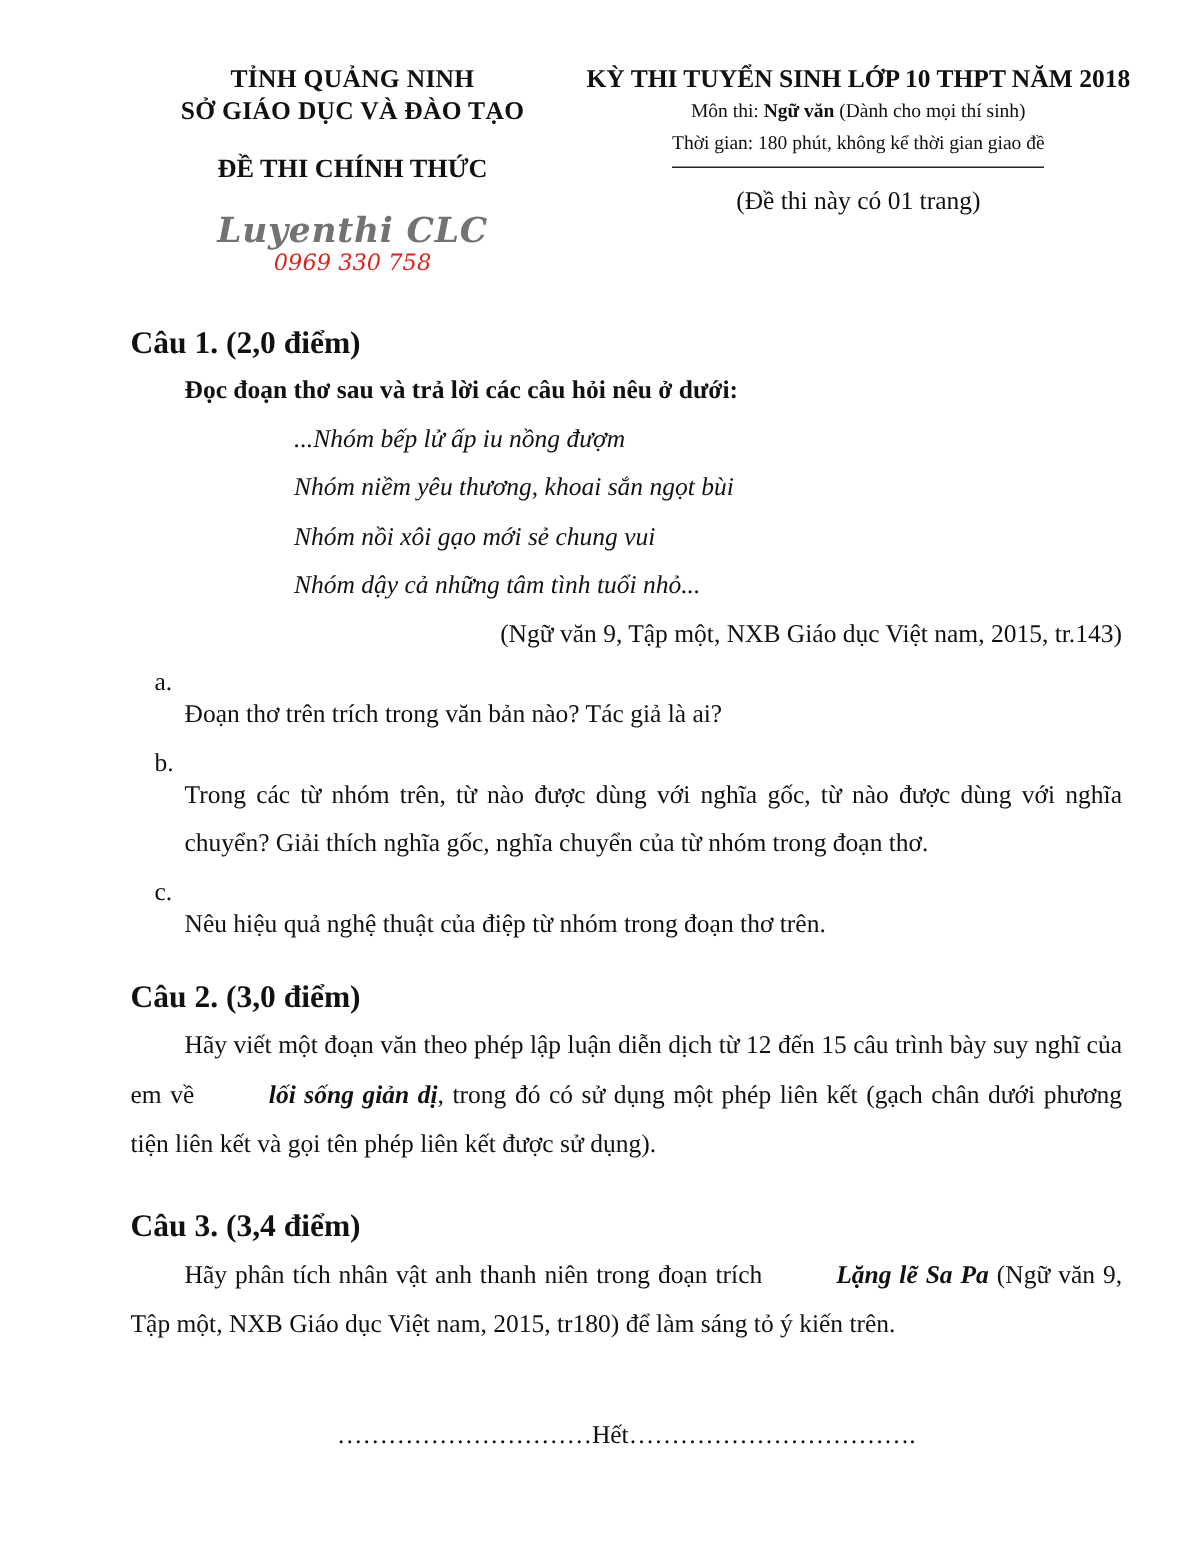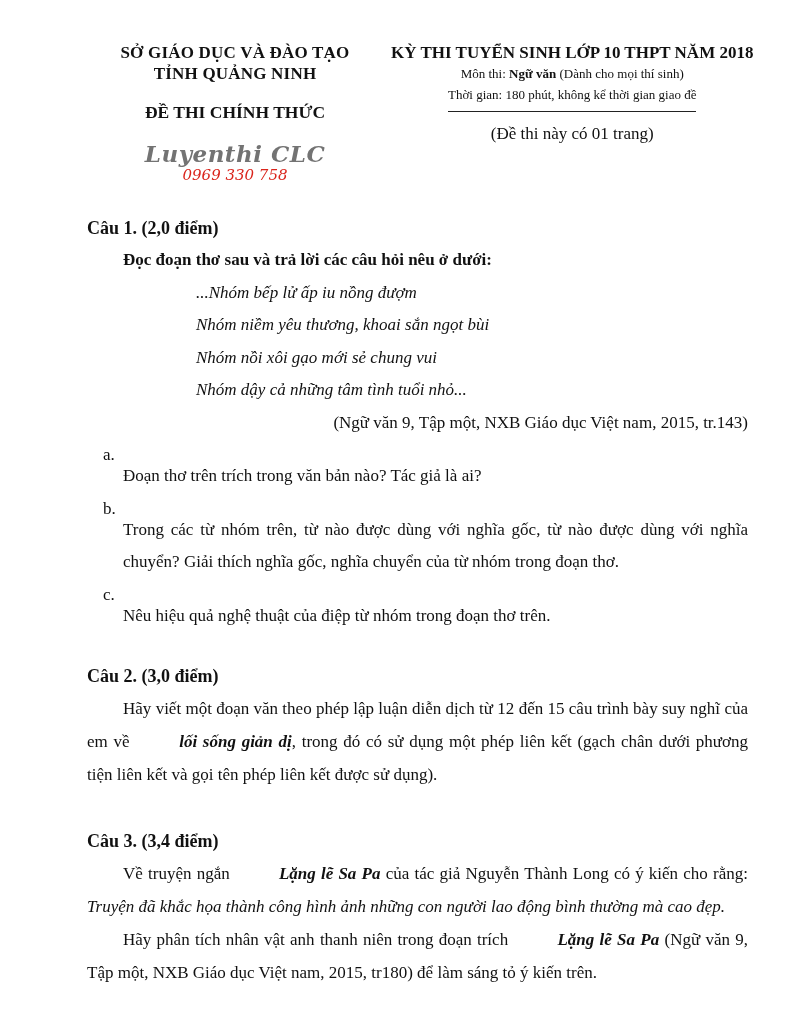--- a/index.html
+++ b/index.html
@@ -72,23 +72,22 @@
     border-top: 1.6px solid #222;
     margin: 6px auto 0 auto;
     height: 0;
   }
   .page-note { font-size: 17px; line-height: 21px; margin-top: 11px; }
 
   
   .content { margin-top: 28px; font-size: 17px; }
   .q-heading {
     font-weight: bold;
-    font-size: 18px;
+    font-size: 21px;
     line-height: 32px;
-    margin-top: 12px;
   }
   .q1-intro {
     font-weight: bold;
     line-height: 32.5px;
     text-indent: 36px;
   }
   .poem { margin-left: 109px; font-style: italic; }
   .poem-line { line-height: 32.5px; }
   .poem-source { text-align: right; line-height: 32.5px; }
 
@@ -116,22 +115,22 @@
   }
 </style>
 </head>
 <body>
 
 <div class="page">
 
   <div class="header">
 
     <div class="header-left">
+      <div class="dept-line">TỈNH QUẢNG NINH</div>
       <div class="dept-line">SỞ GIÁO DỤC VÀ ĐÀO TẠO</div>
-      <div class="dept-line">TỈNH QUẢNG NINH</div>
       <div class="exam-label">ĐỀ THI CHÍNH THỨC</div>
       <div class="logo-block">
         <div class="logo-name" style="color: #737373;">Luyenthi CLC</div>
         <div class="logo-phone" style="color: rgb(218, 37, 28);">0969 330 758</div>
       </div>
     </div>
 
     <div class="header-right">
       <div class="exam-title">KỲ THI TUYỂN SINH LỚP 10 THPT NĂM 2018</div>
       <div class="hr-line"><span>Môn thi: </span><span class="b">Ngữ văn</span><span> (Dành cho mọi thí sinh)</span></div>
@@ -170,20 +169,19 @@
     </div>
 
     <div class="gap-sm"></div>
 
     <div class="q-heading">Câu 2. (3,0 điểm)</div>
     <div class="q-para"><span>Hãy viết một đoạn văn theo phép lập luận diễn dịch từ 12 đến 15 câu trình bày suy nghĩ của em về </span><span class="bi">lối sống giản dị</span><span>, trong đó có sử dụng một phép liên kết (gạch chân dưới phương tiện liên kết và gọi tên phép liên kết được sử dụng).</span></div>
 
     <div class="gap-md"></div>
 
     <div class="q-heading">Câu 3. (3,4 điểm)</div>
-    <div class="q-para"><span>Về truyện ngắn </span><span class="bi">Lặng lẽ Sa Pa</span><span> của tác giả Nguyễn Thành Long có ý kiến cho rằng: </span><span class="it">Truyện đã khắc họa thành công hình ảnh những con người lao động bình thường mà cao đẹp.</span></div>
     <div class="q-para"><span>Hãy phân tích nhân vật anh thanh niên trong đoạn trích </span><span class="bi">Lặng lẽ Sa Pa</span><span> (Ngữ văn 9, Tập một, NXB Giáo dục Việt nam, 2015, tr180) để làm sáng tỏ ý kiến trên.</span></div>
 
     <div class="footer-line">…………………………Hết…………………………….</div>
 
   </div>
 
 </div>
 
 </body></html>

